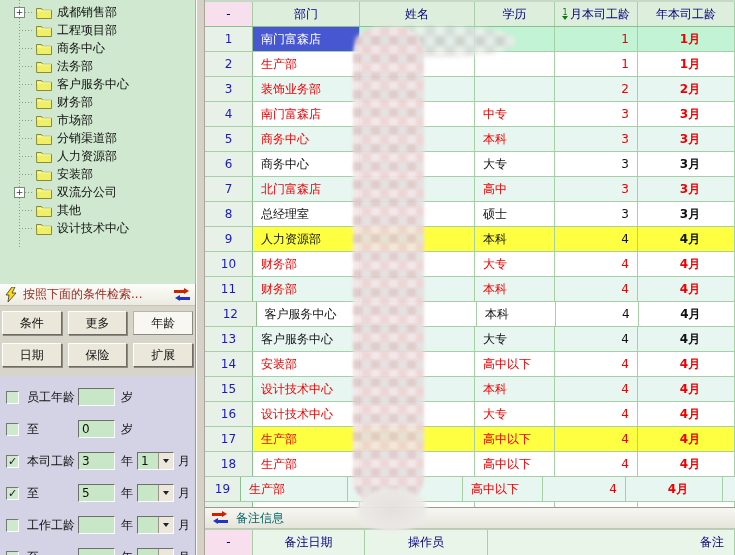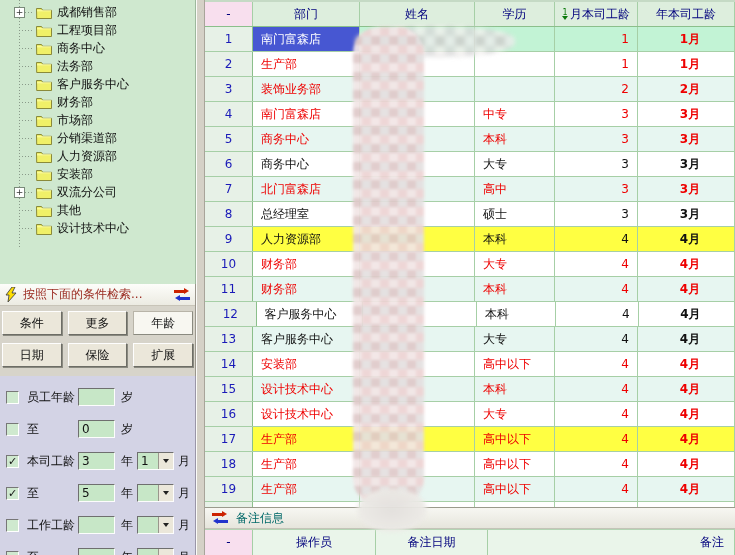--- a/index.html
+++ b/index.html
@@ -454,21 +454,21 @@
         </div>
         <div class="grow bg-white">
           <div class="gc numc" style="width: 48px;">18</div>
           <div class="gc deptc t-red" style="width: 107px;">生产部</div>
           <div class="gc t-red" style="width: 115px;"></div>
           <div class="gc educ t-red" style="width: 80px;">高中以下</div>
           <div class="gc mc t-red" style="width: 83px;">4</div>
           <div class="gc yc t-red" style="width: 97px;">4月</div>
         </div>
         <div class="grow bg-stripe">
-          <div class="gc numc" style="width: 48px; text-align: center;">19</div>
+          <div class="gc numc" style="width: 36px; text-align: center;">19</div>
           <div class="gc deptc t-red" style="width: 107px;">生产部</div>
           <div class="gc t-red" style="width: 115px;"></div>
           <div class="gc educ t-red" style="width: 80px;">高中以下</div>
           <div class="gc mc t-red" style="width: 83px;">4</div>
           <div class="gc yc t-red" style="width: 97px;">4月</div>
         </div>
         <div class="grow bg-white">
           <div class="gc numc" style="width: 48px;">20</div>
           <div class="gc deptc t-red" style="width: 107px;">设计技术中心</div>
           <div class="gc t-red" style="width: 115px;"></div>
@@ -480,22 +480,22 @@
 
     <div class="notes-bar">
       <span class="swap">
           <span class="a1"></span>
           <span class="a2"></span>
         </span>
       <span>备注信息</span>
     </div>
     <div class="nhead" id="notesHead">
         <div class="hc corner" style="width: 48px;">-</div>
+        <div class="hc" style="width: 112px;">备注日期</div>
         <div class="hc" style="width: 123px;">操作员</div>
-        <div class="hc" style="width: 112px;">备注日期</div>
         <div class="hc right" style="width: 247px;">备注</div>
       </div>
 
     <div class="blob blob-head"></div>
     <div class="blob blob-strip"></div>
     <div class="blob blob-foot"></div>
   </div>
 </div>
 
 </body></html>

